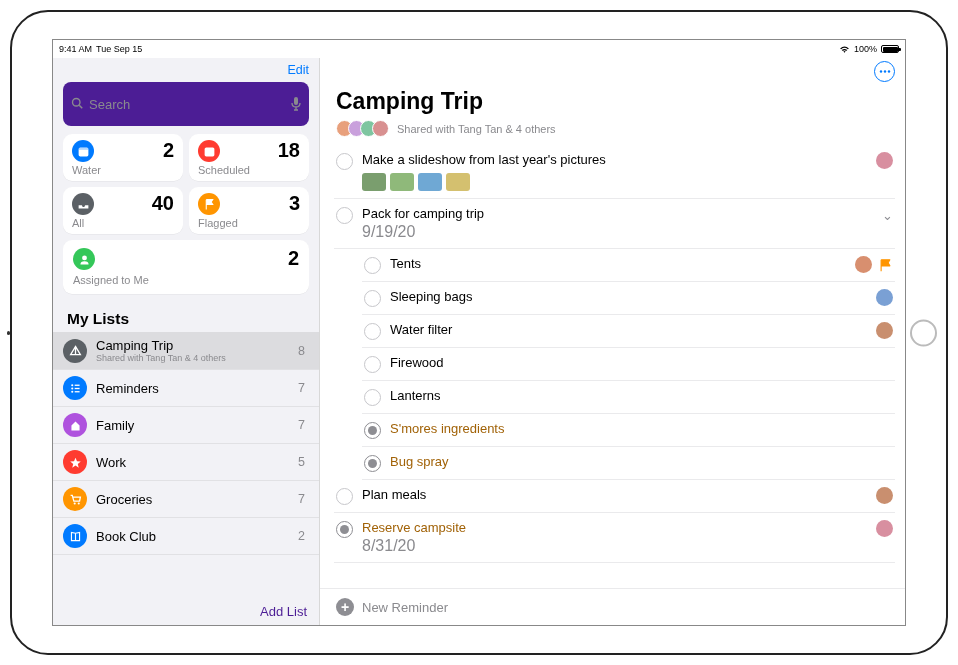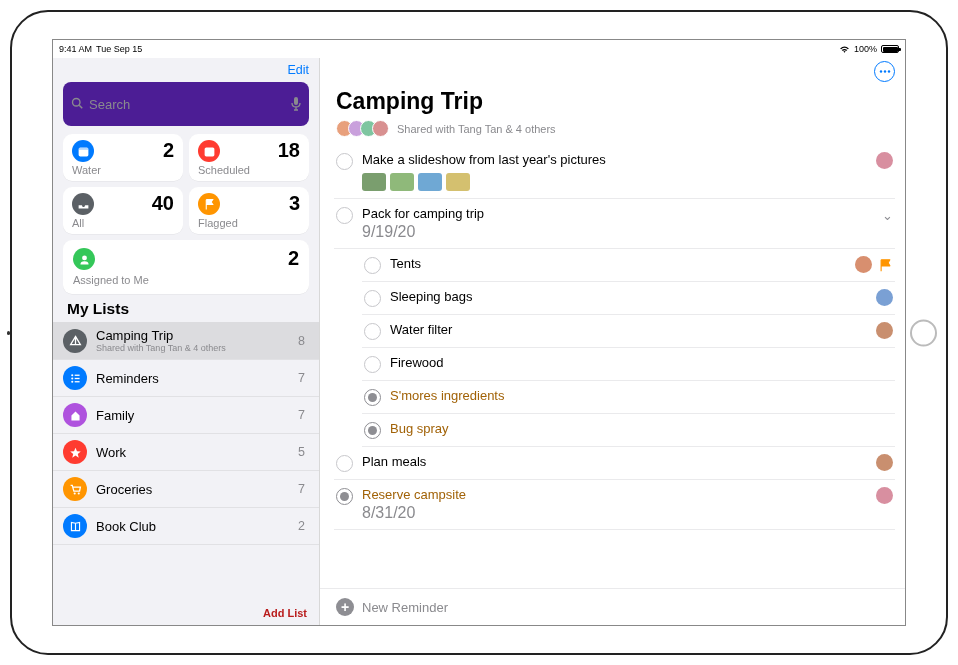--- a/index.html
+++ b/index.html
@@ -58,33 +58,33 @@
 .tile.wide { display: flex; flex-direction: row; align-items: flex-start; padding: 8px 10px; }
 .tile.wide .left { display: flex; flex-direction: column; gap: 2px; }
 .tile.wide .num { margin-left: auto; }
 
 .circ-icon {
   width: 22px; height: 22px; border-radius: 50%; display: flex;
   align-items: center; justify-content: center; color: #fff; font-size: 11px;
 }
 .circ-icon svg { width: 13px; height: 13px; fill: #fff; }
 
-.ml-header { padding: 6px 14px 4px; font-size: 15.5px; font-weight: 700; color: #000; }
+.ml-header { padding: 16px 14px 4px; font-size: 15.5px; font-weight: 700; color: #000; }
 .list-wrap { flex: 1; overflow: hidden; }
 .list-item {
   display: flex; align-items: center; padding: 6px 14px 6px 10px;
   border-bottom: 0.5px solid #e1e1e4; gap: 9px;
 }
 .list-item .circ-icon { width: 24px; height: 24px; }
 .list-item .meta { flex: 1; display: flex; flex-direction: column; }
 .list-item .name { font-size: 13px; color: #000; }
 .list-item .sub { font-size: 9px; color: #8a8a8e; }
 .list-item .count { font-size: 12.5px; color: #8a8a8e; }
 .list-item.selected { background: #dcdcdf; }
-.addlist { padding: 6px 12px 6px; text-align: right; color: #b91c1c; font-size: 11px; font-weight: bold; }
+.addlist { padding: 6px 12px 6px; text-align: right; color: #4c1d95; font-size: 13px; }
 
 .detail { flex: 1; display: flex; flex-direction: column; background: #fff; }
 .detail-top { height: 26px; display: flex; align-items: center; justify-content: flex-end; padding: 0 10px; }
 .more-btn {
   width: 21px; height: 21px; border: 1.6px solid #007aff; border-radius: 50%;
   display: flex; align-items: center; justify-content: center; color: #007aff;
   font-size: 12px; letter-spacing: 0.5px;
 }
 .title { padding: 4px 16px 5px; font-size: 23px; font-weight: 700; color: #000; }
 .shared-row { padding: 0 16px 8px; display: flex; align-items: center; gap: 8px; font-size: 11px; color: #8a8a8e; }
@@ -392,20 +392,28 @@
               </div>
               <div class="rem-row">
                 <span class="radio"></span>
     <div class="rem-content">
       <span class="rem-title">Firewood</span>
 
     </div>
     <div class="rem-right"></div>
               </div>
               <div class="rem-row">
+                <span class="radio"></span>
+    <div class="rem-content">
+      <span class="rem-title">Lanterns</span>
+
+    </div>
+    <div class="rem-right"></div>
+              </div>
+              <div class="rem-row">
                 <span class="radio done"></span>
     <div class="rem-content">
       <span class="rem-title muted">S'mores ingredients</span>
 
     </div>
     <div class="rem-right"></div>
               </div>
               <div class="rem-row">
                 <span class="radio done"></span>
     <div class="rem-content">

